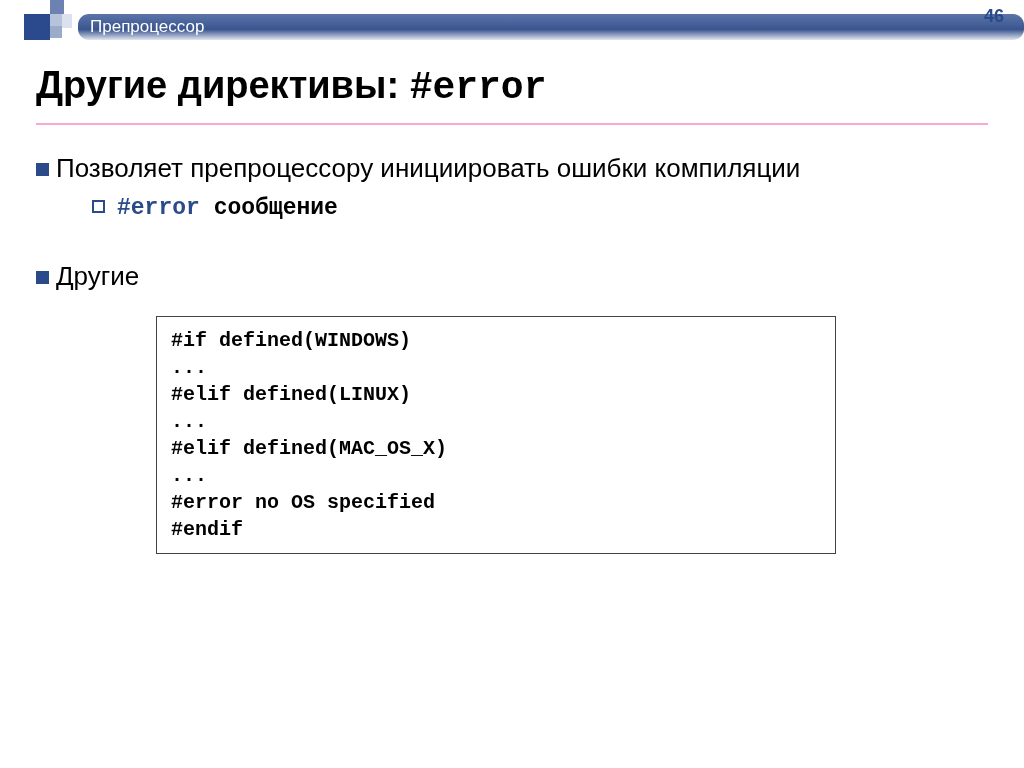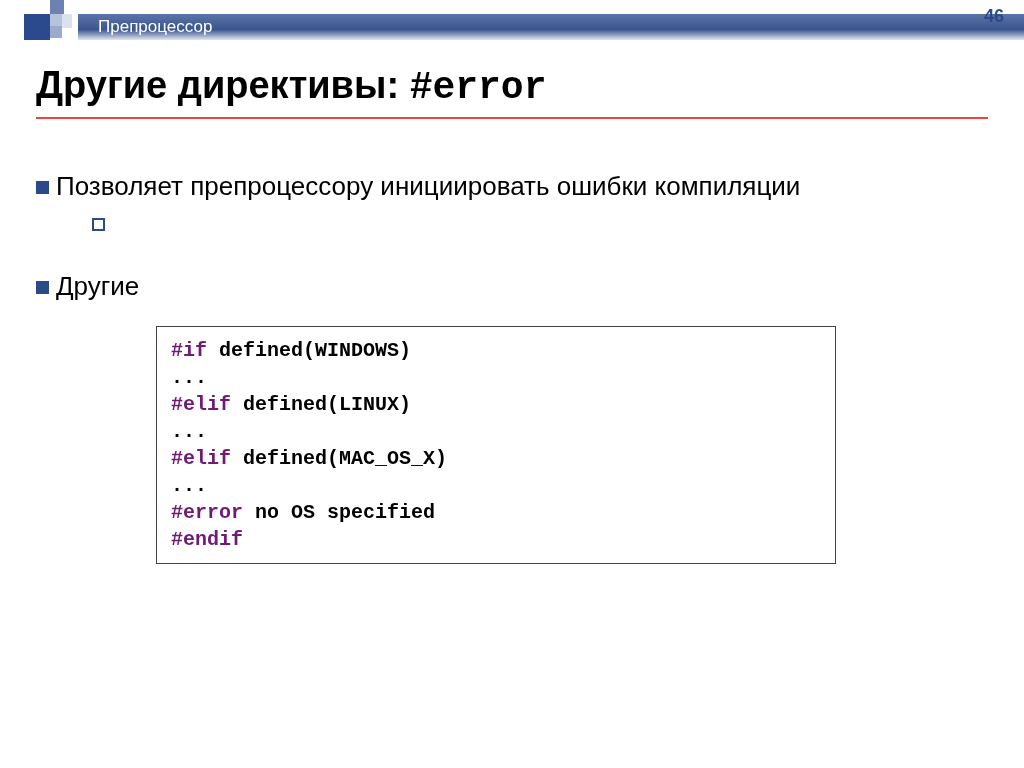--- a/index.html
+++ b/index.html
@@ -34,44 +34,45 @@
 
   .header-bar {
     position: absolute;
     left: 78px;
     right: 0;
     top: 14px;
     height: 26px;
     background: linear-gradient(to bottom, #5c74a8 0%, #3a558f 60%, #e1e6f0 100%);
     display: flex;
     align-items: center;
-    padding-left: 20px;
+    padding-left: 12px;
+    border-radius: 11px;
   }
   .header-label {
     color: #fff;
     font-size: 17px;
   }
   .page-num {
     position: absolute;
     right: 20px;
     top: 6px;
     color: #2a4a8a;
     font-weight: bold;
     font-size: 18px;
   }
   .content {
     padding: 24px 36px 0 36px;
   }
   h1 {
     font-size: 38px;
     font-weight: bold;
     color: #000;
-    border-bottom: 2px solid #ef4444;
-    padding-bottom: 8px;
-    margin-bottom: 52px;
+    border-bottom: 2px solid #f9a8d4;
+    padding-bottom: 14px;
+    margin-bottom: 28px;
   }
   h1 .mono {
     font-family: "Courier New", Courier, monospace;
     font-weight: bold;
   }
   .bullet-item {
     display: flex;
     align-items: flex-start;
     gap: 7px;
     margin-bottom: 10px;
@@ -109,21 +110,21 @@
   .code-box {
     margin: 24px 0 0 120px;
     width: 680px;
     border: 1px solid #444;
     padding: 10px 14px;
     font-family: "Courier New", Courier, monospace;
     font-size: 20px;
     line-height: 1.35;
     font-weight: bold;
   }
-  .code-box .kw { color: #701a75; }
+  .code-box .kw { color: #000000; }
 </style>
 </head>
 <body>
 
 <div class="header">
   <div class="logo-block">
     <div class="sq big"></div>
     <div class="sq s1"></div>
     <div class="sq s2"></div>
     <div class="sq s3"></div>
@@ -141,20 +142,23 @@
     <span>Другие директивы: </span><span class="mono">#error</span>
   </h1>
 
   <div class="bullet-item">
     <div class="bullet-sq"></div>
     <div>Позволяет препроцессору инициировать ошибки компиляции</div>
   </div>
 
   <div class="sub-item">
     <div class="sub-sq"></div>
+    <div>
+      <span class="mono-inline accent">#error</span><span class="mono-inline"> сообщение</span>
+    </div>
   </div>
 
   <div style="height:40px"></div>
 
   <div class="bullet-item">
     <div class="bullet-sq"></div>
     <div>Другие</div>
   </div>
 
   <div class="code-box">

